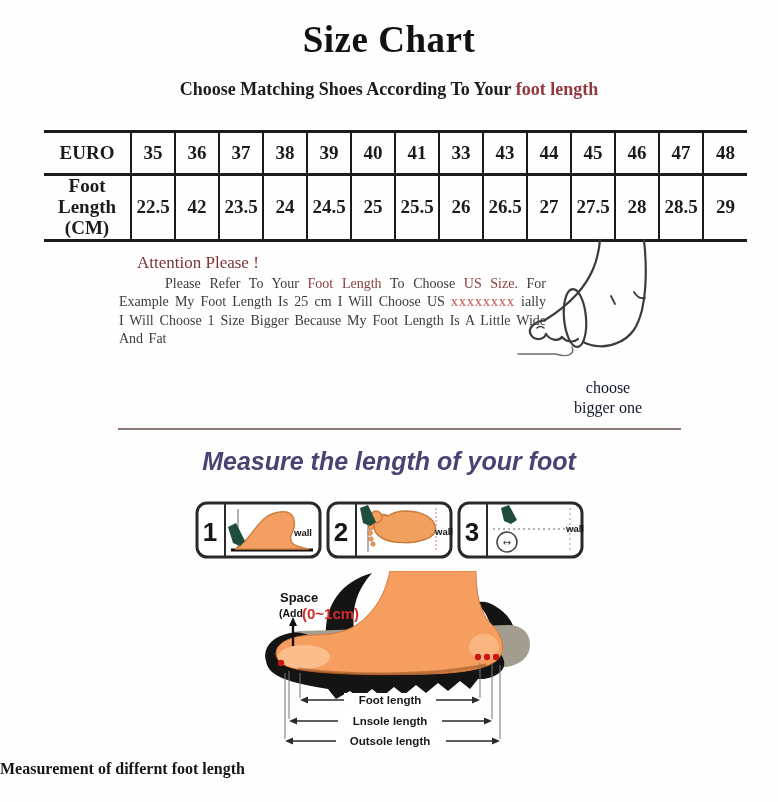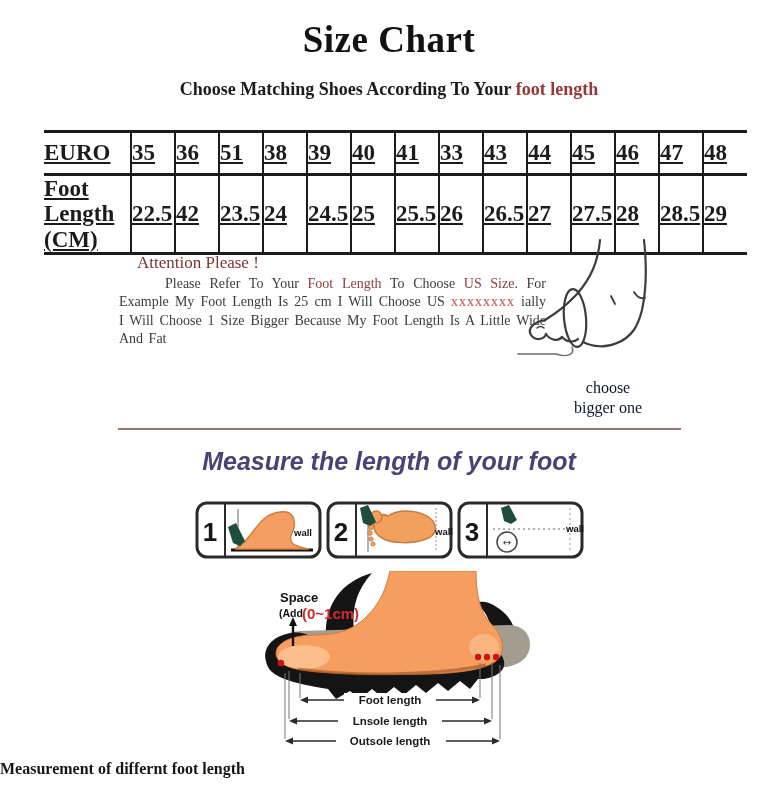--- a/index.html
+++ b/index.html
@@ -19,22 +19,22 @@
   }
   .subtitle .hl{color:#93393c;}
   
   .size-table{
     position:absolute;top:130px;left:44px;width:703px;
     border-collapse:collapse;table-layout:fixed;
   }
   .size-table td{
     border-left:2px solid #1b1b1b;border-right:2px solid #1b1b1b;
     border-top:3px solid #1b1b1b;border-bottom:3px solid #1b1b1b;
-    vertical-align:middle;
-    font-weight:bold;font-size:23px;padding:0;text-decoration:underline;
+    text-align:center;vertical-align:middle;
+    font-weight:bold;font-size:19px;padding:0;
   }
   .size-table td:first-child{border-left:none;width:86px;}
   .size-table td:last-child{border-right:none;}
   .size-table .r1 td{height:40px;}
   .size-table .r2 td{height:56px;}
   .rowlab span{display:block;line-height:1.1;}
   
   .attention{position:absolute;left:119px;top:253px;width:427px;}
   .attn-head{font-size:17px;color:#7d3434;margin:0 0 2px 18px;font-weight:normal;}
   .attn-body{
@@ -79,21 +79,21 @@
   <div class="page-title">Size Chart</div>
 
   <div class="subtitle"><span>Choose Matching Shoes According To Your </span><span class="hl">foot length</span></div>
 
   <table class="size-table">
     <tbody>
         <tr class="r1">
       <td>EURO</td>
       <td>35</td>
       <td>36</td>
-      <td>51</td>
+      <td>37</td>
       <td>38</td>
       <td>39</td>
       <td>40</td>
       <td>41</td>
       <td>33</td>
       <td>43</td>
       <td>44</td>
       <td>45</td>
       <td>46</td>
       <td>47</td>

